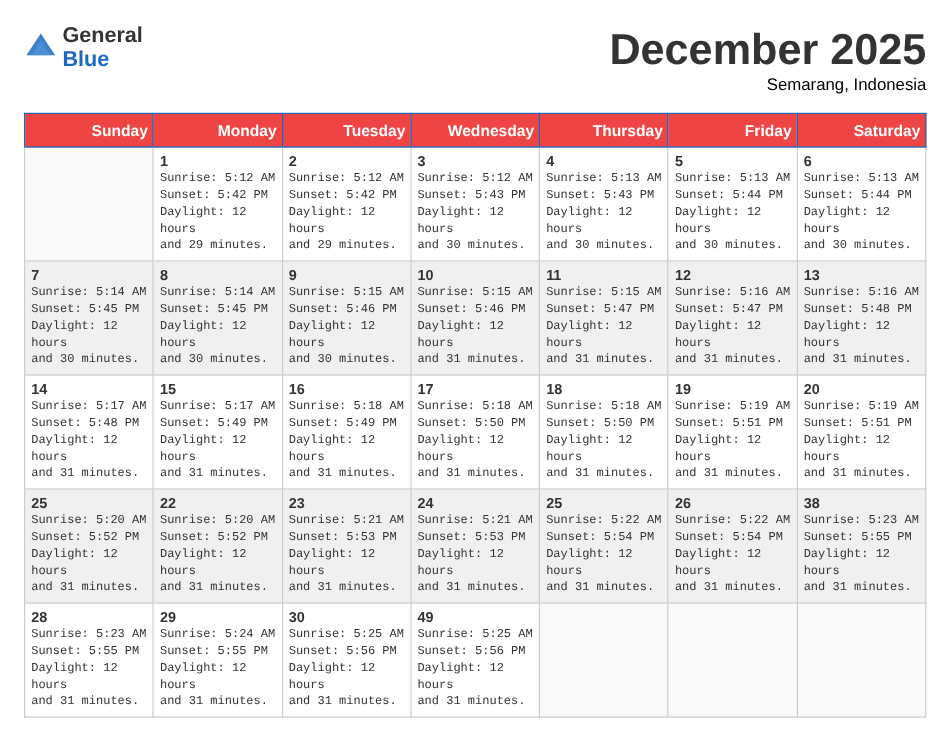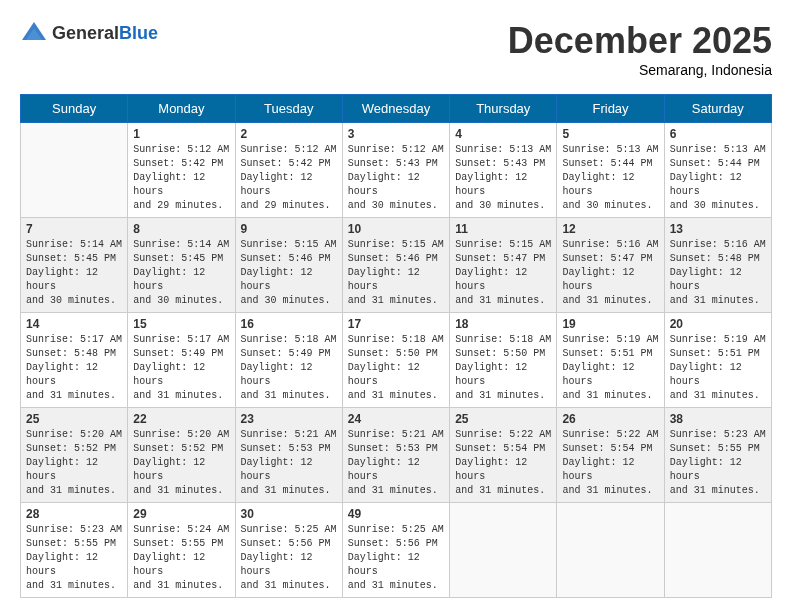--- a/index.html
+++ b/index.html
@@ -16,20 +16,21 @@
       align-items: flex-start;
       margin-bottom: 16px;
     }
     .logo {
       display: flex;
       align-items: center;
       gap: 4px;
     }
     .logo-text {
       display: flex;
+      flex-direction: column;
       line-height: 1.1;
     }
     .logo-general {
       font-size: 18px;
       font-weight: bold;
       color: #333;
     }
     .logo-blue {
       font-size: 18px;
       font-weight: bold;
@@ -50,26 +51,26 @@
     }
     .subtitle {
       font-size: 14px;
       color: #000000;
     }
     .calendar {
       width: 100%;
       border-collapse: collapse;
     }
     .calendar th {
-      background: #0369a1;
+      background: #ef4444;
       color: #fff;
       font-size: 13px;
-      font-weight: normal;
+      font-weight: bold;
       padding: 6px 4px;
-      text-align: center;
+      text-align: right;
       border: 1px solid #1a6abf;
     }
     .calendar td {
       vertical-align: top;
       border: 1px solid #ccc;
       padding: 4px 5px;
       width: 107px;
       min-height: 80px;
       font-size: 10.5px;
       color: #333;

